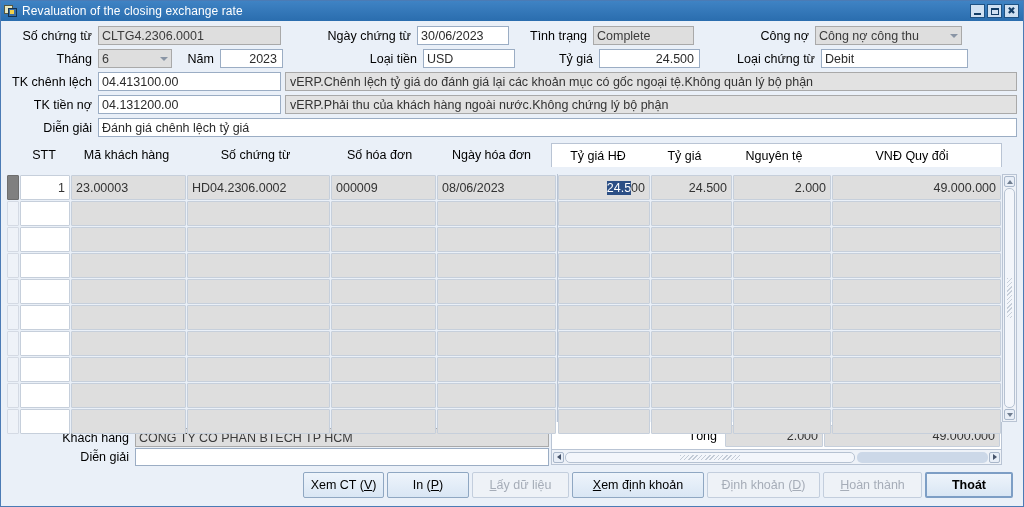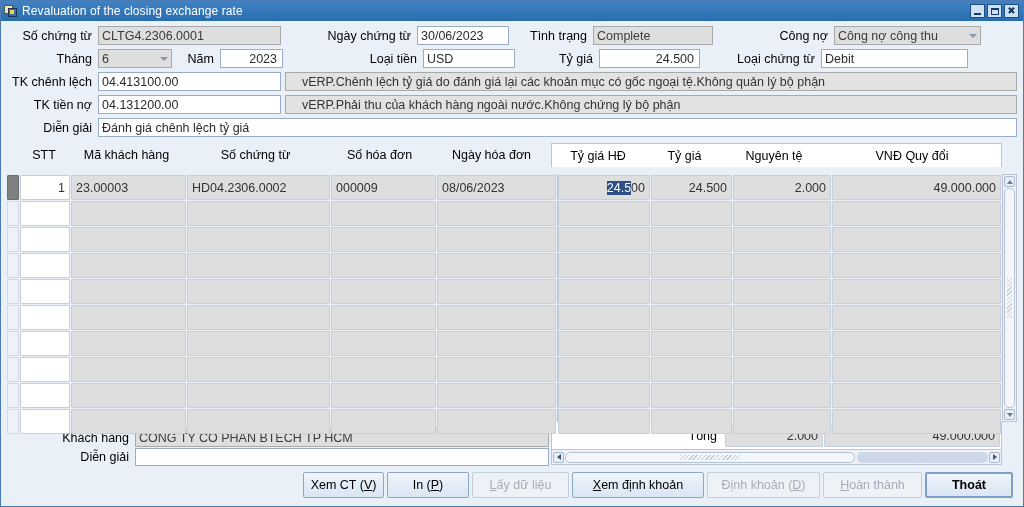--- a/index.html
+++ b/index.html
@@ -65,21 +65,21 @@
   .fld.num{justify-content:flex-end;padding-right:5px;}
   .combo{position:relative;padding-right:16px;}
   .combo .arrow{
     position:absolute;right:3px;top:50%;margin-top:-2px;
     width:0;height:0;border-left:4px solid transparent;border-right:4px solid transparent;
     border-top:4px solid #8a95a5;
   }
   .combo.ro .arrow{border-top-color:#8a95a5;}
   .desc{
     height:19px;box-sizing:border-box;border:1px solid #a9a9a9;background:#e2e2e2;
-    font-size:12.5px;padding:0 16px;display:flex;align-items:center;color:#333;
+    font-size:12.5px;padding:0 4px;display:flex;align-items:center;color:#333;
     white-space:nowrap;overflow:hidden;
   }
 
   
   .grid-wrap{
     position:relative;margin:2px 6px 0 6px;flex:1 1 auto;
     display:flex;flex-direction:column;min-height:0;gap:7px;
   }
   .grid-head{
     display:flex;height:24px;flex:0 0 24px;align-items:stretch;
@@ -216,21 +216,21 @@
   </div>
 
   <div class="form-area">
 
     <div class="frow">
       <div class="lbl" style="width:85px">Số chứng từ</div>
       <div class="fld ro" style="width:183px">CLTG4.2306.0001</div>
       <div class="lbl" style="width:130px">Ngày chứng từ</div>
       <div class="fld" style="width:92px">30/06/2023</div>
       <div class="lbl" style="width:78px">Tình trạng</div>
-      <div class="fld ro" style="width:120px">Complete</div>
+      <div class="fld ro" style="width:101px">Complete</div>
       <div class="lbl" style="width:115px">Công nợ</div>
       <div class="fld combo ro" style="width:147px">
         <span>Công nợ công thu</span>
         <span class="arrow"></span>
       </div>
     </div>
 
     <div class="frow">
       <div class="lbl" style="width:85px">Tháng</div>
       <div class="fld combo ro" style="width:74px">

